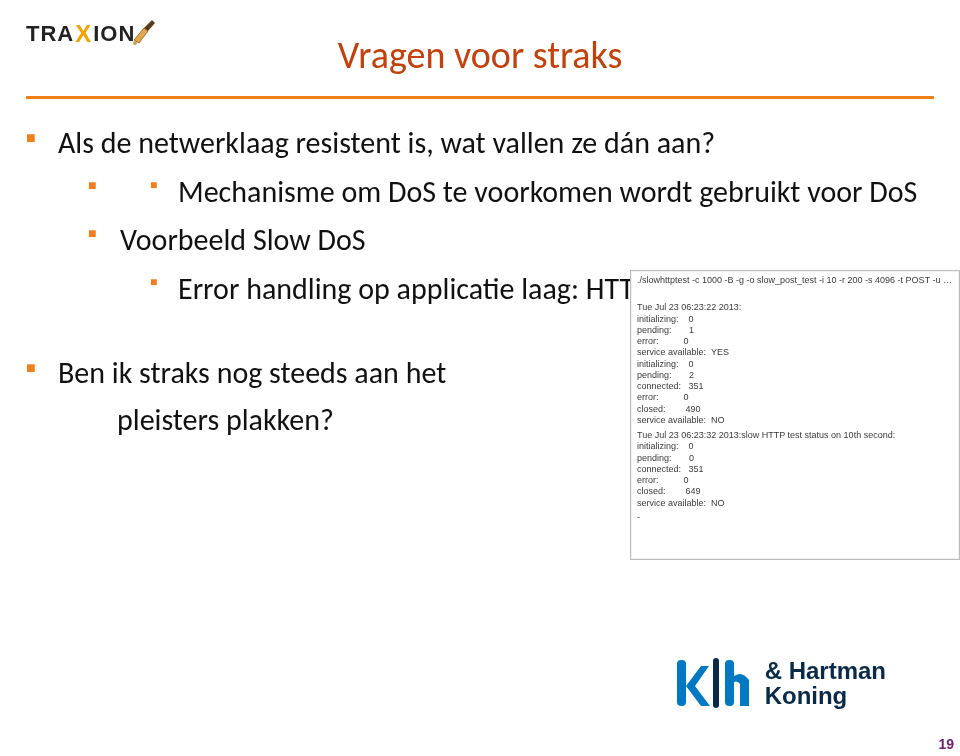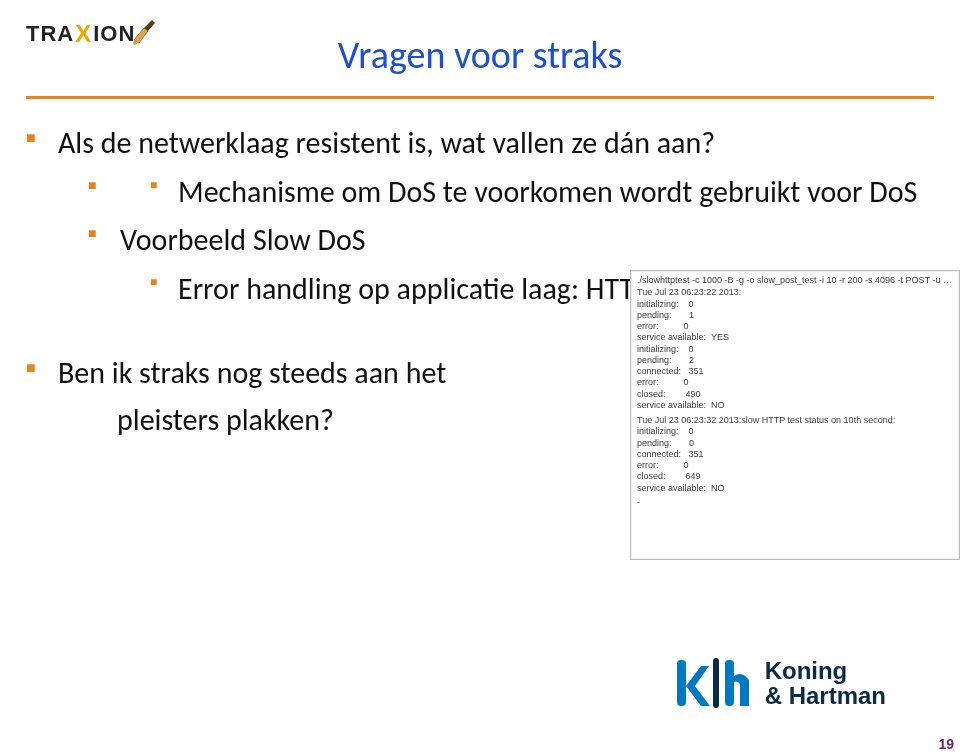--- a/index.html
+++ b/index.html
@@ -16,21 +16,21 @@
     color: #f0a500; font-weight: 800; font-size: 24px; padding: 0 1px;
   }
   .logo-traxion .brush {
     position: absolute; left: 104px; top: -2px; width: 30px; height: 30px;
   }
 
   
   .title {
     position: absolute; top: 32px; left: 0; right: 0;
     text-align: center;
-    font-size: 38px; color: #1d4ed8;
+    font-size: 38px; color: #c2410c;
   }
 
   
   .rule {
     position: absolute; top: 96px; left: 26px; right: 26px;
     height: 3px; background: #ef7f1a;
   }
 
   
   .content {
@@ -64,21 +64,21 @@
     border: 1px solid #bcbcbc;
     background: #fff;
     font-family: Arial, sans-serif;
     font-size: 9px; line-height: 1.25;
     color: #3a3a3a;
     padding: 4px 6px;
     overflow: hidden;
     box-shadow: 0 0 0 1px #f1f1f1 inset;
   }
   .console .cmd { white-space: nowrap; overflow: hidden; text-overflow: ellipsis; }
-  .console .blk { margin-top: 1px; }
+  .console .blk { margin-top: 16px; }
 
   
   .logo-kh {
     position: absolute; bottom: 46px; right: 74px;
     display: flex; align-items: center; gap: 14px;
   }
   .kh-text { font-family: Arial, sans-serif; font-size: 24px; font-weight: 700; color: #0a2a4a; line-height: 1.05; }
   .kh-mark svg { display: block; }
 
   
@@ -173,20 +173,20 @@
         <rect x="2" y="4" width="9" height="46" rx="4" fill="#0079c2"></rect>
         <path d="M11 30 L26 10 L34 10 L20 30 L35 50 L26 50 Z" fill="#0079c2"></path>
 
         <rect x="38" y="2" width="6" height="50" rx="3" fill="#0a2a4a"></rect>
 
         <rect x="50" y="4" width="9" height="46" rx="4" fill="#0079c2"></rect>
         <path d="M55 24 q10 -12 19 0 v26 h-9 v-22 q-3 -5 -10 0 Z" fill="#0079c2"></path>
       </svg>
     </span>
     <span class="kh-text">
+      <div>&amp; Hartman</div>
       <div>Koning</div>
-      <div>&amp; Hartman</div>
     </span>
   </div>
 
   <div class="pagenum">19</div>
 
 </div>
 
 </body></html>

